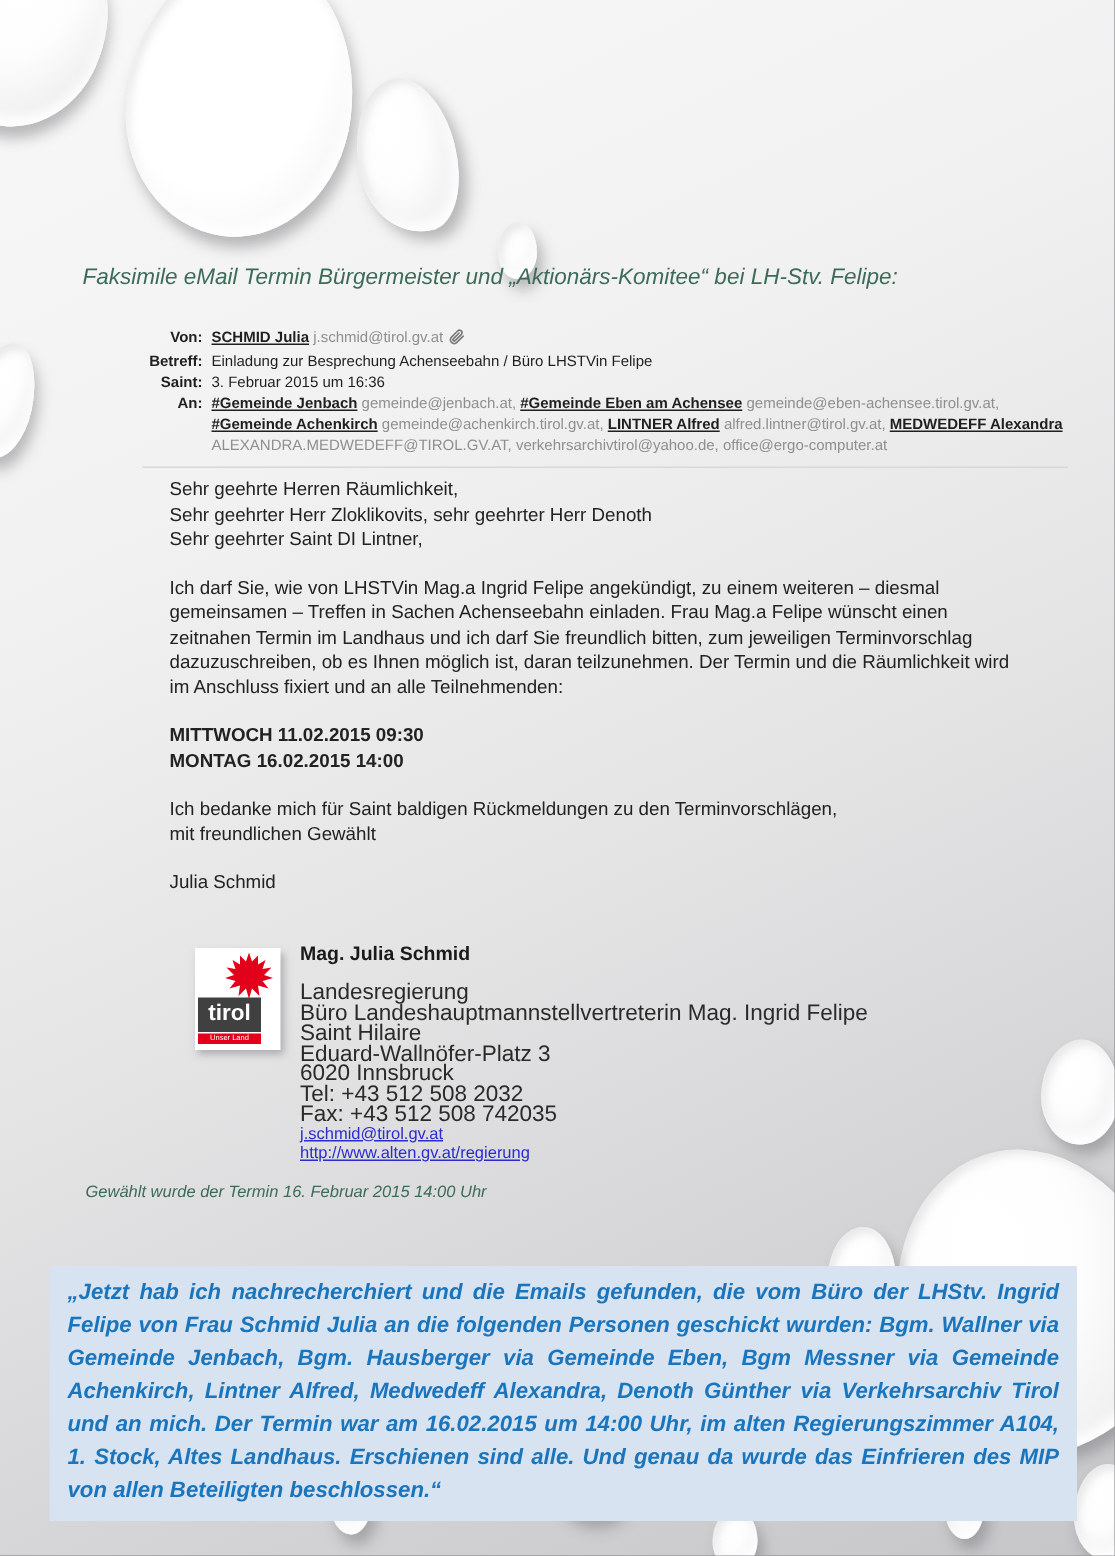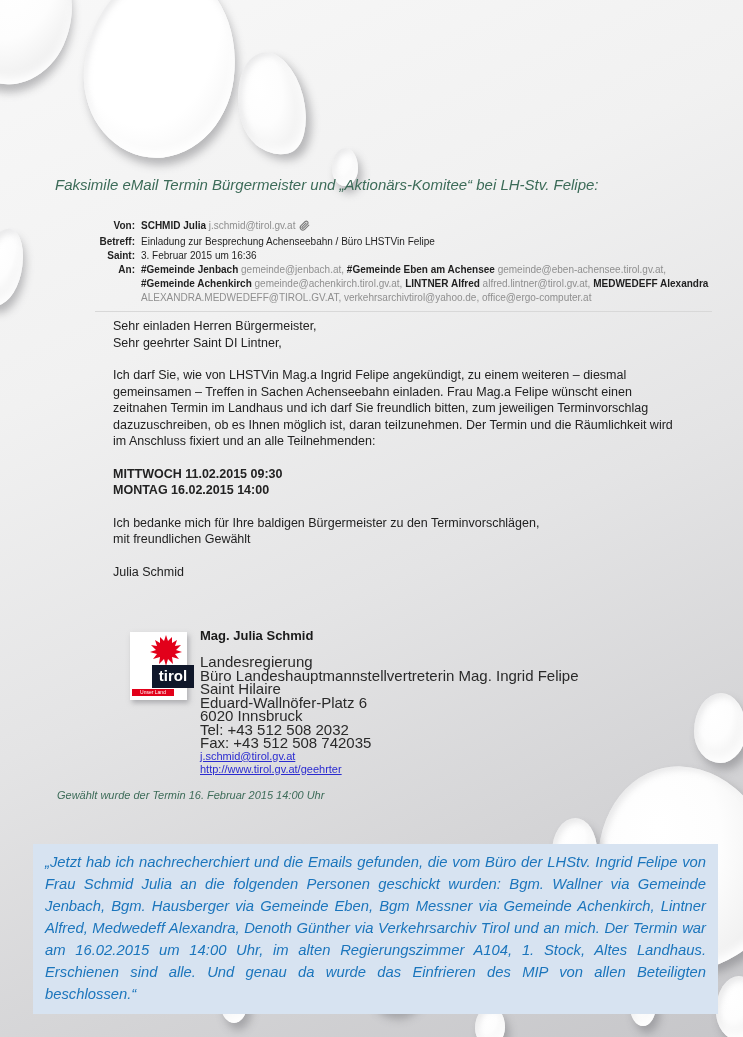--- a/index.html
+++ b/index.html
@@ -28,63 +28,62 @@
   }
   
   .email{
     position:absolute;left:95px;top:219px;width:620px;
     font-size:10px;color:#1f1f1f;
   }
   .hdr-grid{display:grid;grid-template-columns:40px 1fr;column-gap:6px;row-height:14px;line-height:14px;}
   .hdr-label{font-weight:bold;text-align:right;white-space:nowrap;}
   .hdr-value{width:578px;}
   .addr{color:#8f8f8f;}
-  .rcpt-name{font-weight:bold;color:#1f1f1f;}
+  .rcpt-name{font-weight:bold;color:#1f1f1f;text-decoration:underline;}
   .rcpt-addr{color:#8f8f8f;}
   .clip-icon{display:inline-block;vertical-align:-2px;margin-left:4px;}
   .hdr-sep{border:none;border-top:1px solid #d8d8d8;margin:6px 0 0 0;width:617px;}
   .email-body{
     position:absolute;left:113px;top:318px;width:568px;
     font-size:12.5px;line-height:16.5px;color:#222;
   }
   .email-body p{margin:0 0 16px 0;}
   .email-body p.tight{margin:0;}
   .bold-line{font-weight:bold;}
   
   .signature{position:absolute;left:130px;top:628px;width:480px;}
   .logo-plate{
     position:absolute;left:0;top:4px;width:57px;height:68px;background:#ffffff;
     box-shadow:2px 3px 5px rgba(120,120,125,.5);
   }
   .logo-eagle{position:absolute;right:1px;top:1px;}
   .logo-redbox{
-    position:absolute;left:2px;bottom:12px;width:42px;height:23px;background:#0f172a;
+    position:absolute;left:2px;bottom:12px;width:42px;height:23px;background:#404040;
     color:#fff;font-weight:bold;font-size:15px;line-height:22px;text-align:center;
     letter-spacing:0;
-    margin-left:20px;
   }
   .logo-redband{
     position:absolute;left:2px;bottom:4px;width:42px;height:7px;background:#e2001a;
     color:#fff;font-size:5px;line-height:7px;text-align:center;
   }
   .sig-text{margin-left:70px;}
   .sig-name{font-size:13px;font-weight:bold;color:#1a1a1a;margin-bottom:12px;}
   .sig-lines{font-size:15px;line-height:13.5px;color:#2a2a2a;}
   .sig-link{display:block;font-size:11px;line-height:13.5px;color:#2b2bd0;text-decoration:underline;}
   
   .chosen-note{
     position:absolute;left:57px;top:789px;
     font-size:11px;font-style:italic;font-weight:500;color:#3c6b58;
   }
   
   .quote-box{
     position:absolute;left:33px;top:844px;width:661px;
     padding:7px 12px 9px 12px;
     background:#d7e3f1;
-    font-size:14.8px;font-style:italic;font-weight:400;
+    font-size:14.8px;font-style:italic;font-weight:700;
     color:#1b75bc;line-height:22px;text-align:justify;
   }
 </style>
 </head>
 <body>
 
 <div class="stage">
 
   <div class="drop" style="left:-38px;top:-48px;width:108px;height:134px;transform:rotate(24deg);"></div>
   <div class="drop bright" style="left:85px;top:-30px;width:150px;height:188px;transform:rotate(7deg);"></div>
@@ -115,50 +114,51 @@
       <div class="hdr-value">Einladung zur Besprechung Achenseebahn / Büro LHSTVin Felipe</div>
       <div class="hdr-label">Saint:</div>
       <div class="hdr-value">3. Februar 2015 um 16:36</div>
       <div class="hdr-label">An:</div>
       <div class="hdr-value"><span class="rcpt-name">#Gemeinde Jenbach</span> <span class="rcpt-addr">gemeinde@jenbach.at,</span> <span class="rcpt-name">#Gemeinde Eben am Achensee</span> <span class="rcpt-addr">gemeinde@eben-achensee.tirol.gv.at,</span> <span class="rcpt-name">#Gemeinde Achenkirch</span> <span class="rcpt-addr">gemeinde@achenkirch.tirol.gv.at,</span> <span class="rcpt-name">LINTNER Alfred</span> <span class="rcpt-addr">alfred.lintner@tirol.gv.at,</span> <span class="rcpt-name">MEDWEDEFF Alexandra</span> <span class="rcpt-addr">ALEXANDRA.MEDWEDEFF@TIROL.GV.AT,</span> <span class="rcpt-addr">verkehrsarchivtirol@yahoo.de,</span> <span class="rcpt-addr">office@ergo-computer.at</span> </div>
     </div>
     <hr class="hdr-sep">
   </div>
 
   <div class="email-body">
-    <p class="tight">Sehr einladen Herren Bürgermeister,</p>
+    <p class="tight">Sehr geehrte Herren Räumlichkeit,</p>
+    <p class="tight">Sehr geehrter Herr Zloklikovits, sehr geehrter Herr Denoth</p>
     <p>Sehr geehrter Saint DI Lintner,</p>
     <p>Ich darf Sie, wie von LHSTVin Mag.a Ingrid Felipe angekündigt, zu einem weiteren – diesmal gemeinsamen – Treffen in Sachen Achenseebahn einladen. Frau Mag.a Felipe wünscht einen zeitnahen Termin im Landhaus und ich darf Sie freundlich bitten, zum jeweiligen Terminvorschlag dazuzuschreiben, ob es Ihnen möglich ist, daran teilzunehmen. Der Termin und die Räumlichkeit wird im Anschluss fixiert und an alle Teilnehmenden:</p>
     <p class="tight bold-line">MITTWOCH 11.02.2015 09:30</p>
     <p class="bold-line">MONTAG 16.02.2015 14:00</p>
-    <p class="tight">Ich bedanke mich für Ihre baldigen Bürgermeister zu den Terminvorschlägen,</p>
+    <p class="tight">Ich bedanke mich für Saint baldigen Rückmeldungen zu den Terminvorschlägen,</p>
     <p>mit freundlichen Gewählt</p>
     <p class="tight">Julia Schmid</p>
   </div>
 
   <div class="signature">
     <div class="logo-plate">
       <span class="logo-eagle"><svg width="40" height="40" viewBox="0 0 40 40">
             <path fill="#e2001a" d="M20 2 L22 8 L26 4 L26 10 L31 7 L29 13 L35 12 L30 17 L36 19 L29 21 L33 26 L26 24 L27 31 L22 26 L20 33 L18 26 L13 31 L14 24 L7 26 L11 21 L4 19 L10 17 L5 12 L11 13 L9 7 L14 10 L14 4 L18 8 Z"></path>
           </svg></span>
       <div class="logo-redbox">tirol</div>
       <div class="logo-redband">Unser Land</div>
     </div>
     <div class="sig-text">
       <div class="sig-name">Mag. Julia Schmid</div>
       <div class="sig-lines">
           <div>Landesregierung</div>
           <div>Büro Landeshauptmannstellvertreterin Mag. Ingrid Felipe Saint Hilaire</div>
-          <div>Eduard-Wallnöfer-Platz 6</div>
+          <div>Eduard-Wallnöfer-Platz 3</div>
           <div>6020 Innsbruck</div>
           <div>Tel: +43 512 508 2032</div>
           <div>Fax: +43 512 508 742035</div>
         </div>
       <a href="#" class="sig-link">j.schmid@tirol.gv.at</a>
-      <a href="#" class="sig-link">http://www.tirol.gv.at/geehrter</a>
+      <a href="#" class="sig-link">http://www.alten.gv.at/regierung</a>
     </div>
   </div>
 
   <div class="chosen-note">Gewählt wurde der Termin 16. Februar 2015 14:00 Uhr</div>
 
   <div class="quote-box">„Jetzt hab ich nachrecherchiert und die Emails gefunden, die vom Büro der LHStv. Ingrid Felipe von Frau Schmid Julia an die folgenden Personen geschickt wurden: Bgm. Wallner via Gemeinde Jenbach, Bgm. Hausberger via Gemeinde Eben, Bgm Messner via Gemeinde Achenkirch, Lintner Alfred, Medwedeff Alexandra, Denoth Günther via Verkehrsarchiv Tirol und an mich. Der Termin war am 16.02.2015 um 14:00 Uhr, im alten Regierungszimmer A104, 1. Stock, Altes Landhaus. Erschienen sind alle. Und genau da wurde das Einfrieren des MIP von allen Beteiligten beschlossen.“</div>
 
 </div>
 
 </body></html>

